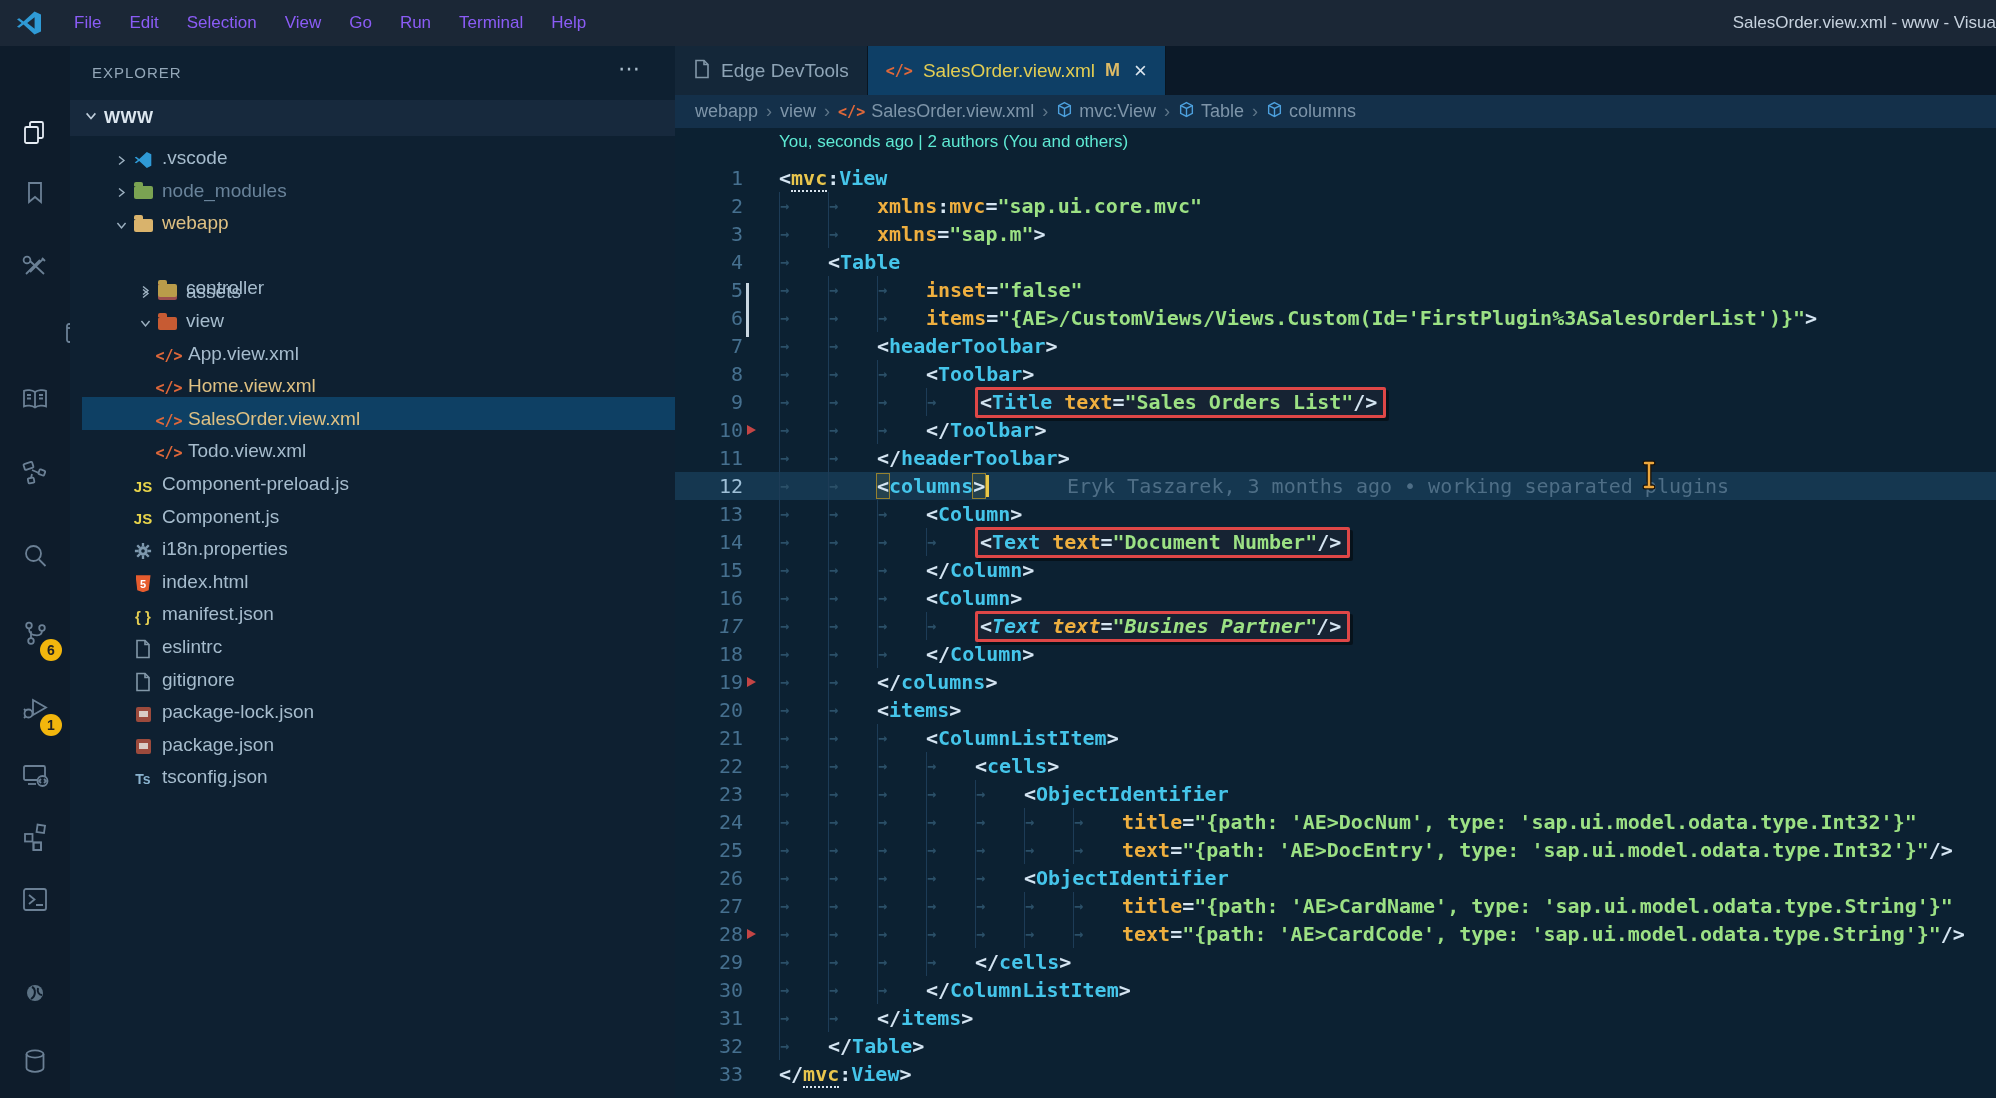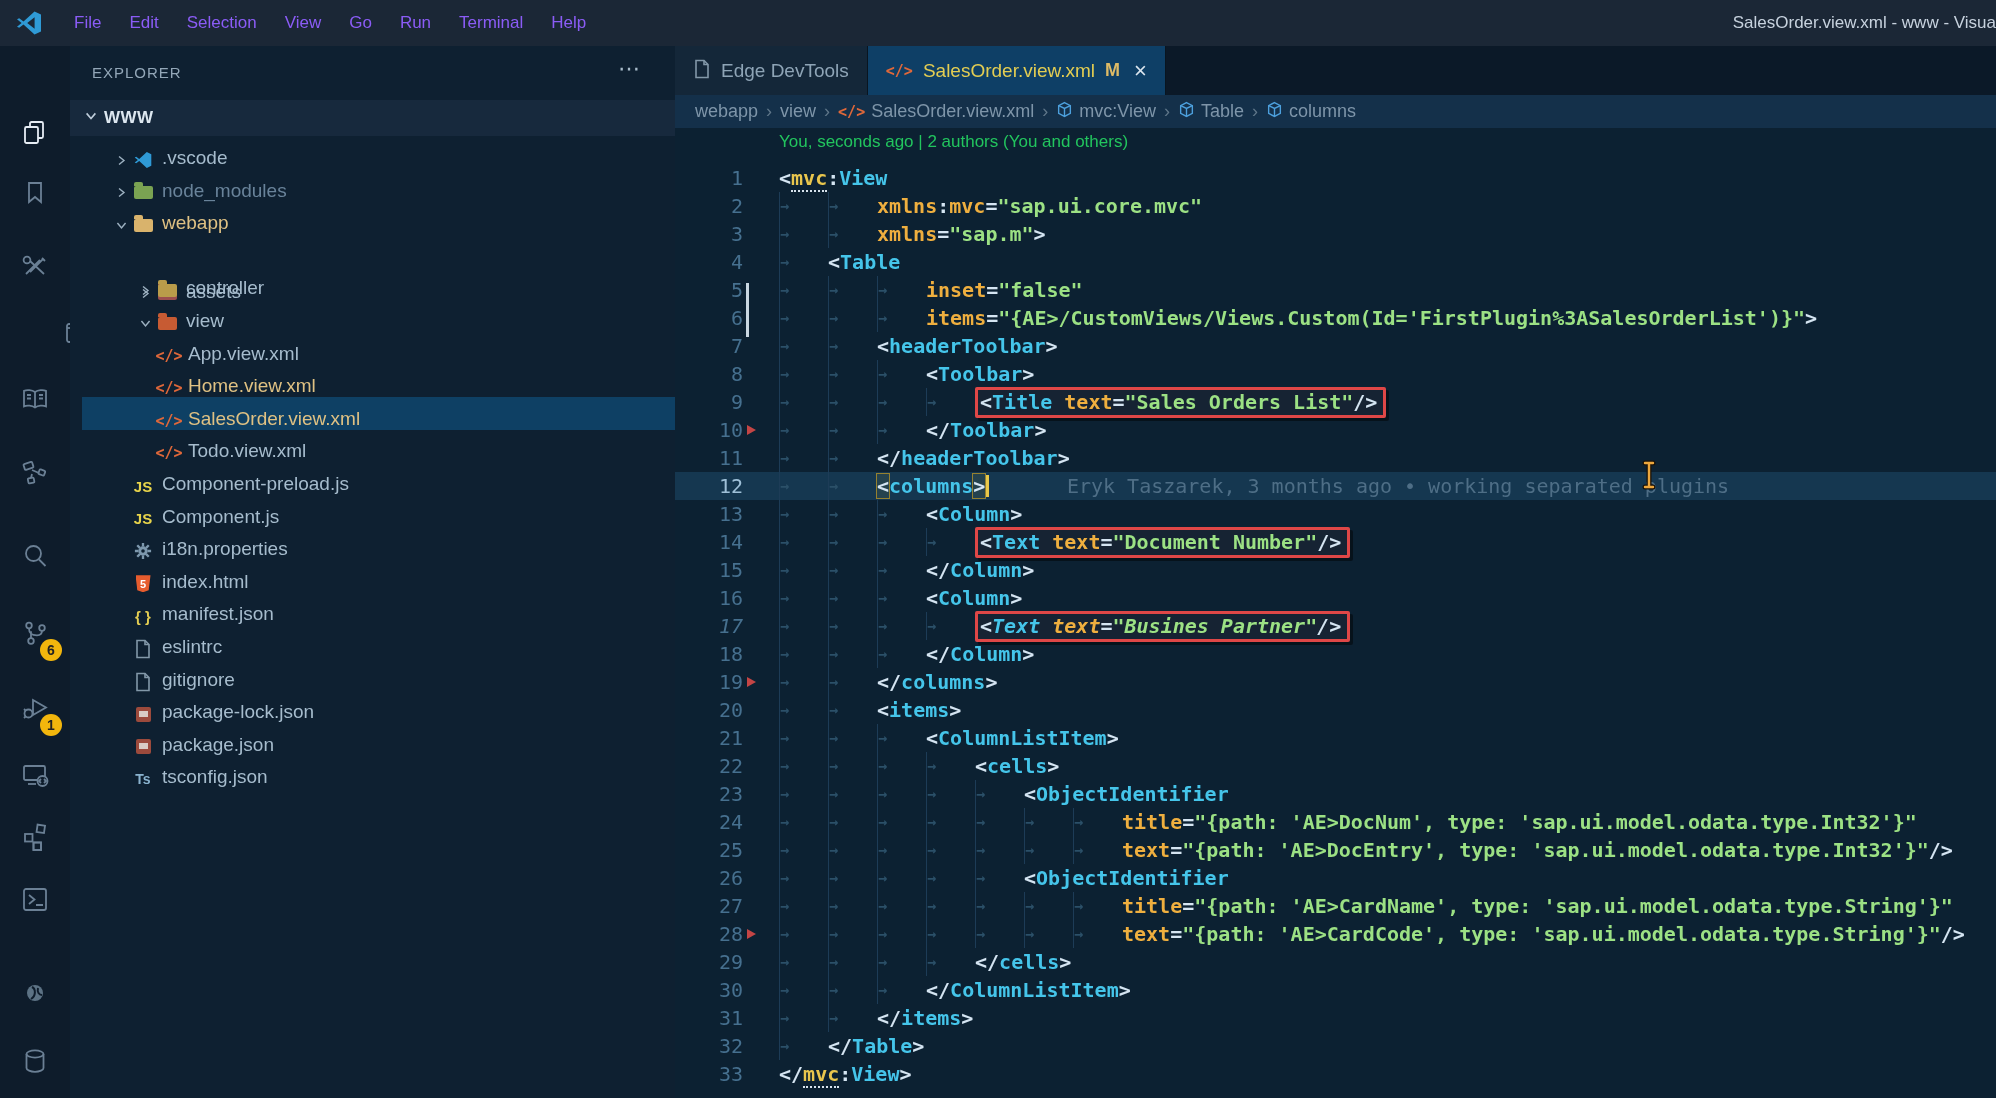--- a/index.html
+++ b/index.html
@@ -47,21 +47,21 @@
   .tab.active .tab-label{color:#e3cd52;}
   .tab-mod{color:#ddba66;font-size:18px;font-weight:700;}
   .tab-close{color:#dbe5ee;font-size:22px;margin-left:4px;}
   .xml-glyph{color:#e0683a;font-weight:700;font-size:15px;font-family:"DejaVu Sans Mono",monospace;}
   .breadcrumb{position:absolute;left:0;top:49px;width:100%;height:33px;background:#14304a;display:flex;align-items:center;padding-left:20px;box-sizing:border-box;gap:8px;}
   .bc-item{color:#7e95a9;font-size:18px;display:flex;align-items:center;gap:6px;white-space:nowrap;cursor:pointer;}
   .bc-sep{color:#5f7689;font-size:18px;}
   
   .codearea{position:absolute;left:0;top:82px;width:100%;height:970px;background:#0c2132;
             font-family:"DejaVu Sans Mono",monospace;font-size:20px;font-weight:700;}
-  .codelens{position:absolute;left:104px;top:4px;color:#22c55e;font-size:17px;font-weight:400;font-family:"Liberation Sans",sans-serif;}
+  .codelens{position:absolute;left:104px;top:4px;color:#5eead4;font-size:17px;font-weight:400;font-family:"Liberation Sans",sans-serif;}
   .lines{position:absolute;left:0;top:36px;width:100%;}
   .line{position:absolute;left:0;width:1321px;height:28px;line-height:28px;white-space:nowrap;}
   .line.current{background:#153750;}
   .ln{position:absolute;left:0;top:0;width:68px;text-align:right;color:#46708f;font-weight:400;}
   .line.current .ln{color:#9fc0d8;}
   .codetext{position:absolute;left:104px;top:0;}
   .tab-ind{display:inline-block;width:48px;border-left:1px solid #1d3c57;color:#2b5068;font-size:15px;vertical-align:top;}
   .tk-p{color:#d5e5f2}.tk-tag{color:#45c5ea}.tk-attr{color:#efaf3f}.tk-str{color:#9ce184}
   .tk-pre{color:#e9c64d;border-bottom:2px dotted #d8e4ee;}
   .tk-sp{color:#d5e5f2}

